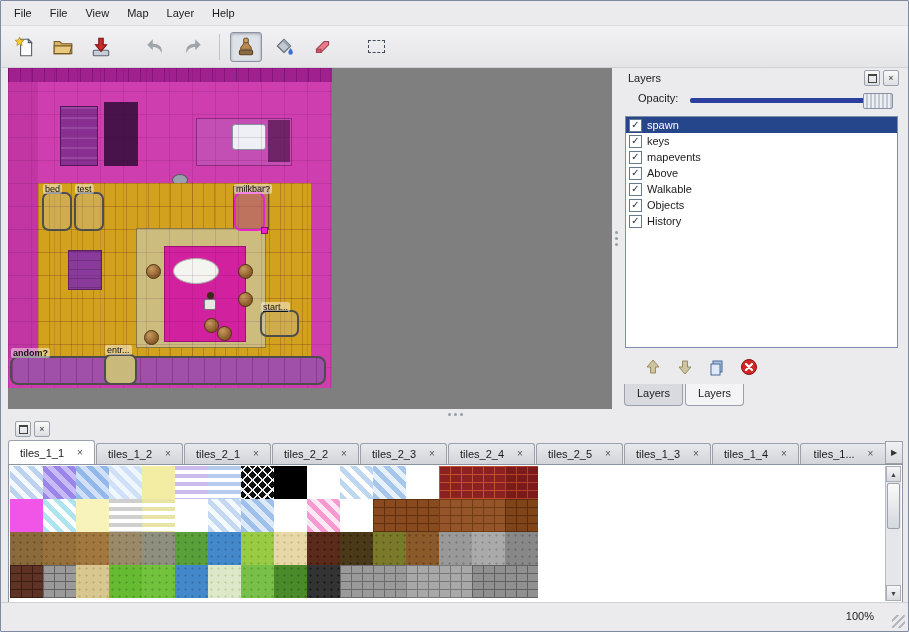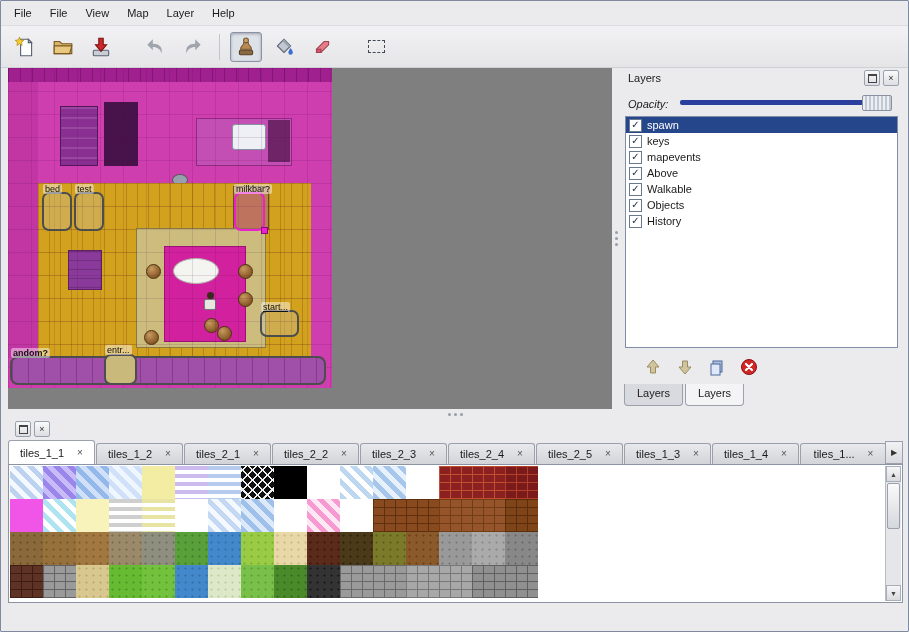--- a/index.html
+++ b/index.html
@@ -45,21 +45,21 @@
 
   
   .dock-titlebar{position:absolute;left:0;top:0;right:0;height:20px;display:flex;align-items:center;padding:0 4px;}
   .dock-title{flex:1;padding-left:4px;}
   .dock-btn{width:14px;height:14px;border:1px solid #9aa0ac;background:linear-gradient(#fafafa,#dcdee2);
     border-radius:2px;display:flex;align-items:center;justify-content:center;font-size:9px;line-height:9px;color:#333;margin-left:3px;}
   .float-glyph{width:7px;height:6px;border:1px solid #444;border-top-width:2px;}
 
   
   .layers-dock{position:absolute;left:619px;top:67px;width:283px;height:341px;}
-  .opacity-row{position:absolute;left:8px;top:24px;right:6px;height:18px;display:flex;align-items:flex-end;font-style:italic;}
+  .opacity-row{position:absolute;left:18px;top:24px;right:6px;height:18px;display:flex;align-items:flex-start;}
   .opacity-label{width:52px;}
   .slider{position:relative;flex:1;height:16px;}
   .slider-fill{position:absolute;left:0;top:6px;height:5px;background:#2b3f9e;border-radius:2px;}
   .slider-handle{position:absolute;top:1px;width:28px;height:14px;border:1px solid #8a90a0;border-radius:2px;
     background:repeating-linear-gradient(90deg,#eceff4 0 2px,#c2c8d2 2px 4px);}
   .layer-list{position:absolute;left:5px;top:48px;right:5px;height:230px;background:#fff;border:1px solid #7f8ea6;overflow:hidden;}
   .layer-row{display:flex;align-items:center;height:16px;padding-left:3px;gap:5px;}
   .layer-row.selected{background:#26468c;color:#fff;}
   .cb{width:11px;height:11px;background:#fff;border:1px solid #69788c;display:flex;align-items:center;
     justify-content:center;font-size:10px;line-height:10px;color:#152a4a;flex:none;}
@@ -417,14 +417,18 @@
       <div class="vscroll">
         <div class="vs-btn">▲</div>
         <div class="vs-track">
           <div class="vs-thumb"></div>
         </div>
         <div class="vs-btn">▼</div>
       </div>
     </div>
   </div>
 
+  <div class="statusbar">
+    <span class="zoom">100%</span>
+    <span class="grip"></span>
+  </div>
 
 </div>
 
 </body></html>

